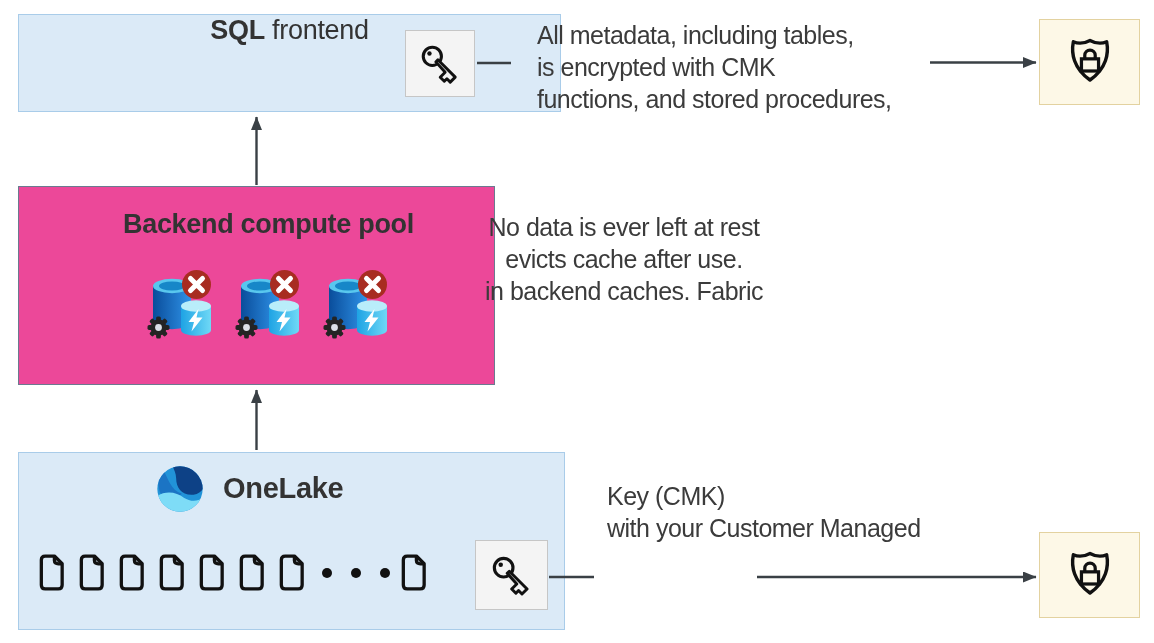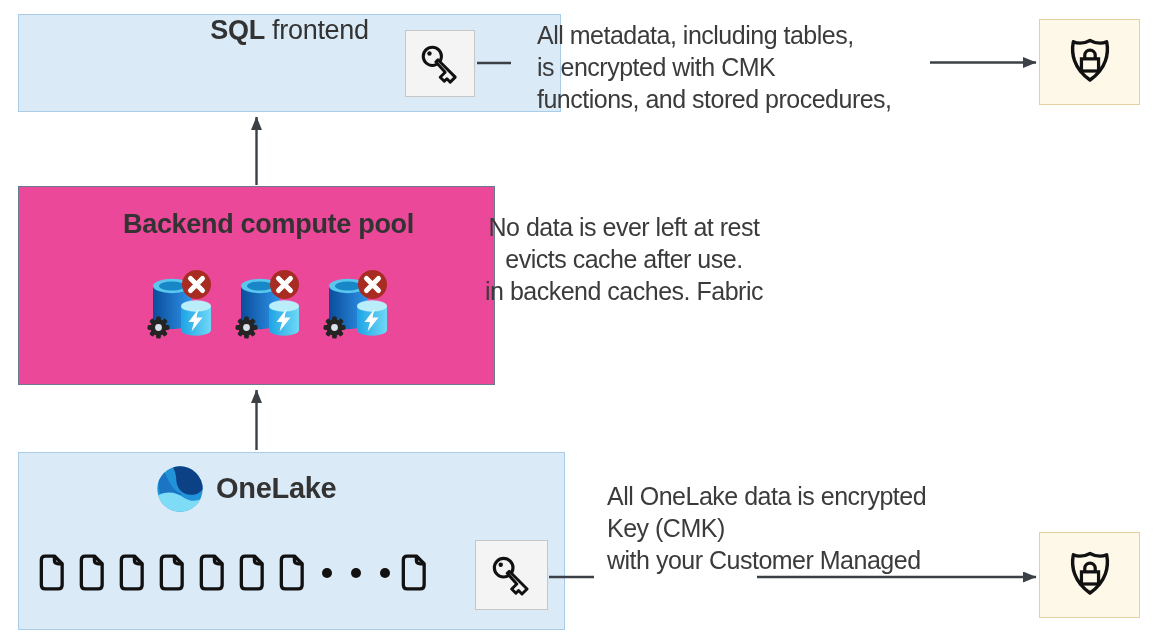--- a/index.html
+++ b/index.html
@@ -21,21 +21,21 @@
   .box-title{font-weight:700;font-size:27px;color:#333;text-align:center;letter-spacing:-0.3px;}
   .onelake-title{font-weight:700;font-size:29px;color:#333;letter-spacing:-0.3px;}
   
   .note{font-size:25px;line-height:32px;color:#3b3b3b;letter-spacing:-0.5px;white-space:nowrap;}
   
   .compute-row{display:flex;justify-content:center;gap:12px;margin-top:26px;}
   .docs-row{position:absolute;left:36px;top:552px;display:flex;align-items:center;}
   .doc-ic{width:31px;height:41px;margin-right:9px;flex:0 0 auto;}
   .dots{display:flex;align-items:center;gap:19px;margin:0 8px 0 6px;}
   .dot{width:10px;height:10px;border-radius:50%;background:#111;}
-  .onelake-head{position:absolute;left:153px;top:459px;display:flex;align-items:center;gap:9px;}
+  .onelake-head{position:absolute;left:153px;top:459px;display:flex;align-items:center;gap:16px;}
   svg.icon{display:block;}
 </style>
 </head>
 <body>
 
 <div class="canvas">
 
   <svg width="0" height="0" style="position:absolute" aria-hidden="true">
     <defs>
       <linearGradient id="gB" x1="0" y1="0" x2="1" y2="0">
@@ -174,21 +174,20 @@
       </svg>
   </div>
 
   <div class="abs key-btn" style="left:475px;top:540px;width:73px;height:70px;">
     <svg class="icon" width="47" height="47">
         <use href="#sym-key"></use>
       </svg>
   </div>
 
   <div class="abs note" style="left:607px;top:480px;">
-    <div>All OneLake data is encrypted</div>
     <div>Key (CMK)</div>
     <div>with your Customer Managed</div>
   </div>
 
   <div class="abs shield-card" style="left:1039px;top:532px;width:101px;height:86px;">
     <svg class="icon" width="54" height="56">
         <use href="#sym-shield"></use>
       </svg>
   </div>
 

